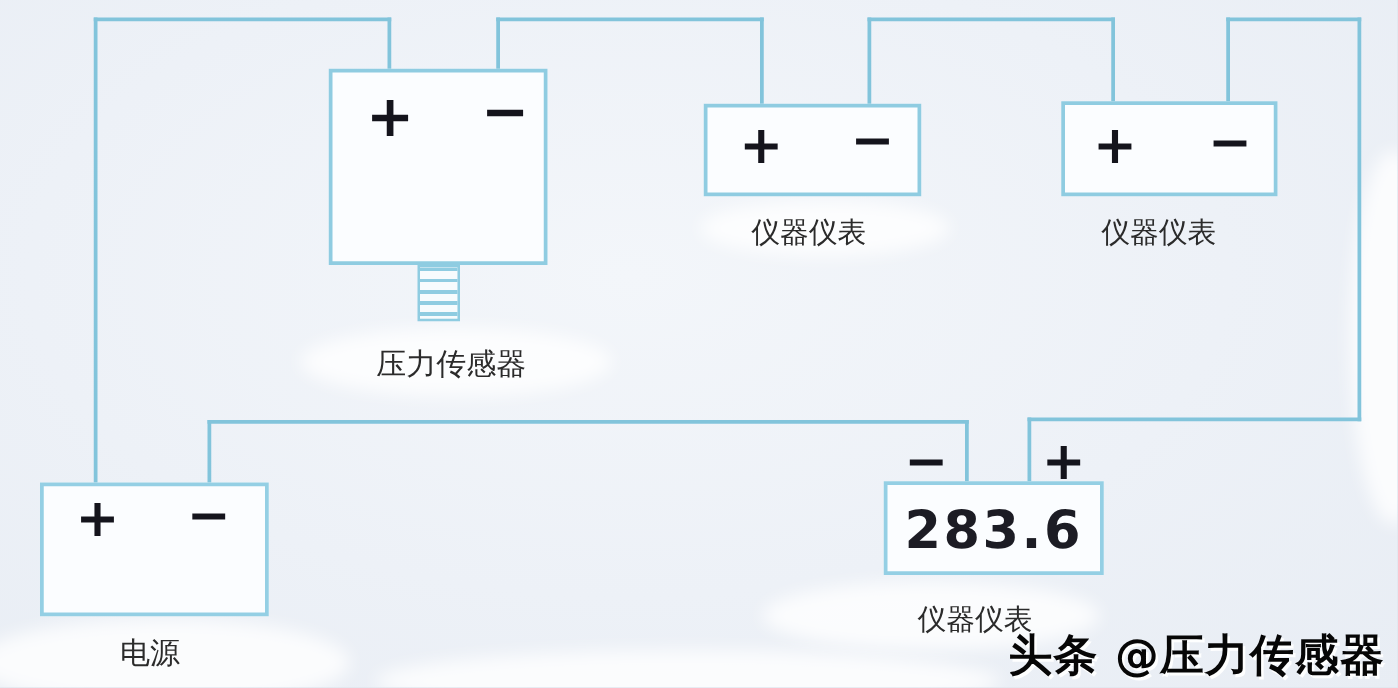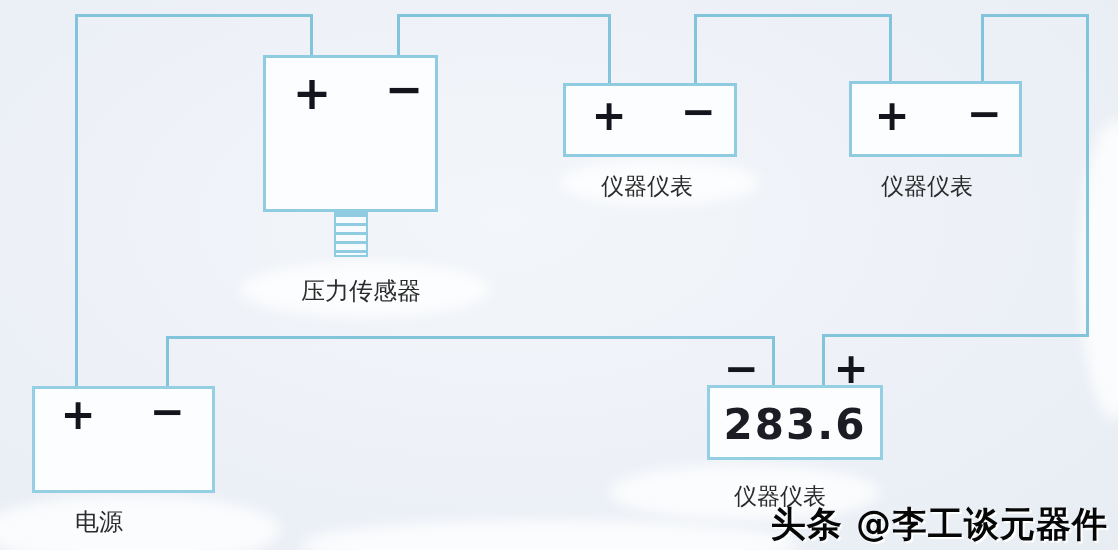--- a/index.html
+++ b/index.html
@@ -87,23 +87,23 @@
   <div class="cbox" style="left:849px;top:81px;width:173px;height:76px;">
     <span class="sym med" style="left:40px;top:32px;">+</span>
     <span class="sym med" style="left:132px;top:30px;">−</span>
   </div>
   <div class="lbl" style="left:927px;top:186px;font-size:23px;">仪器仪表</div>
 
   <div class="cbox thick" style="left:32px;top:386px;width:183px;height:107px;">
     <span class="sym med" style="left:43px;top:26px;">+</span>
     <span class="sym med" style="left:132px;top:23px;">−</span>
   </div>
-  <div class="lbl" style="left:99px;top:522px;font-size:24px;">电源</div>
+  <div class="lbl" style="left:120px;top:522px;font-size:24px;">电源</div>
 
   <span class="sym med" style="left:741px;top:369px;">−</span>
   <span class="sym med" style="left:851px;top:369px;">+</span>
   <div class="cbox thick" style="left:707px;top:385px;width:176px;height:75px;"></div>
   <div class="reading" style="left:795px;top:424px;">283.6</div>
   <div class="lbl" style="left:780px;top:496px;font-size:23px;">仪器仪表</div>
 
-  <div class="watermark">头条 @李工谈元器件</div>
+  <div class="watermark">头条 @压力传感器</div>
 
 </div>
 
 </body></html>

